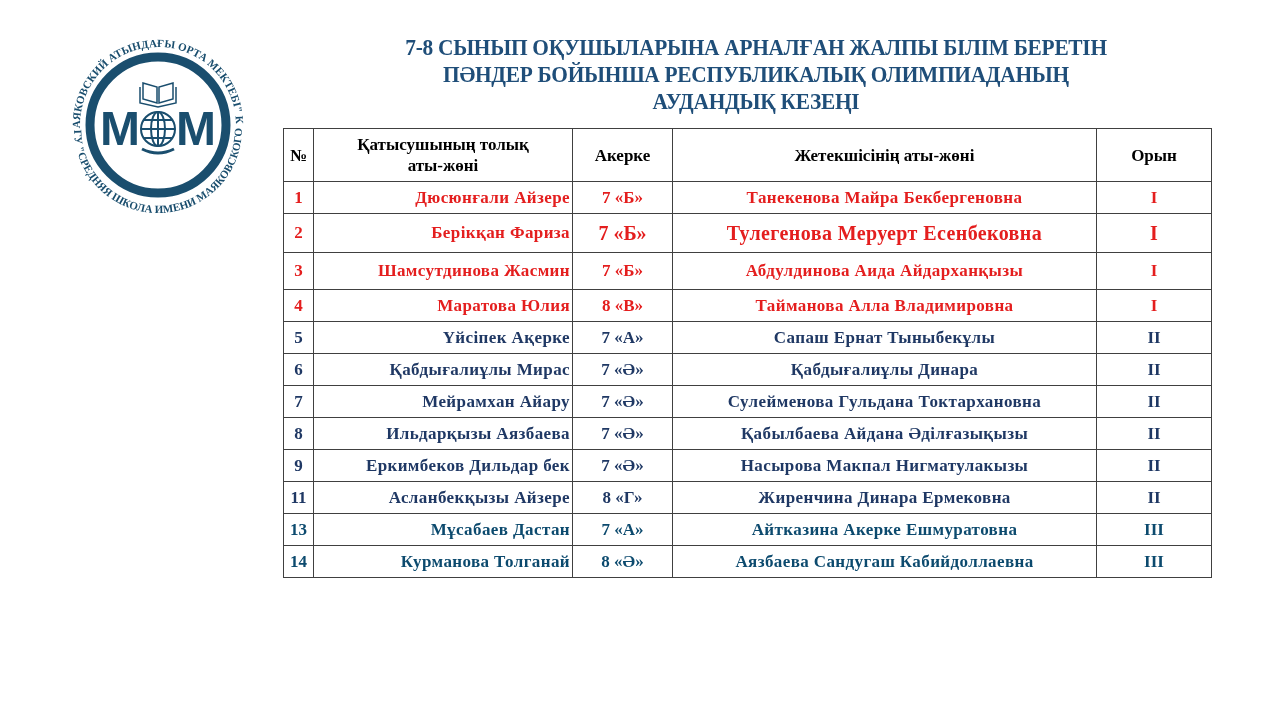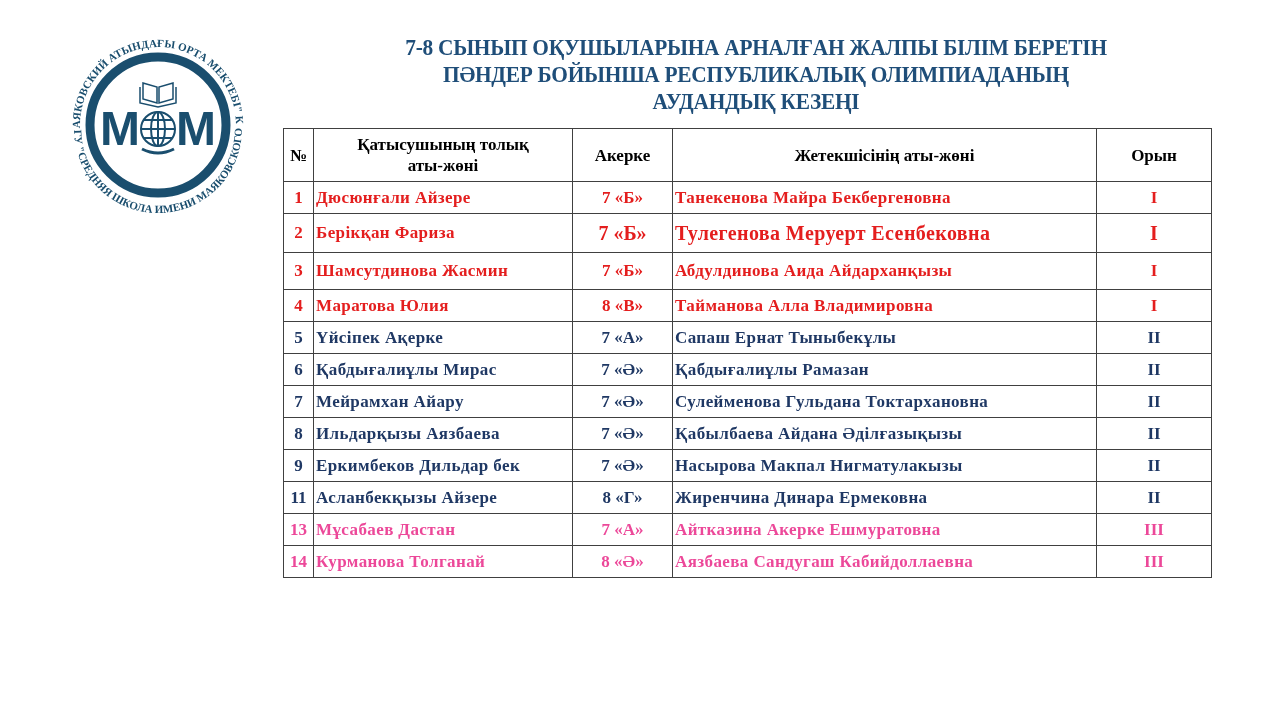--- a/index.html
+++ b/index.html
@@ -21,27 +21,27 @@
   }
   table.results th, table.results td {
     border: 1px solid #404040; padding: 0 2px; font-weight: bold;
     white-space: nowrap; overflow: hidden;
   }
   table.results th {
     color: #000; font-size: 17px; line-height: 21px; height: 52px; text-align: center;
   }
   table.results td { font-size: 17px; height: 31px; }
   td.num { text-align: center; }
-  td.name { text-align: left; padding-left: 2px; letter-spacing: 0.4px; }
+  td.name { text-align: right; padding-left: 2px; letter-spacing: 0.4px; }
   td.cls { text-align: center; }
-  td.teacher { text-align: left; padding-left: 3px; letter-spacing: 0.4px; }
+  td.teacher { text-align: center; padding-left: 3px; letter-spacing: 0.4px; }
   td.place { text-align: center; }
   tr.c-red td { color: #e41e1e; }
   tr.c-navy td { color: #1f3864; }
-  tr.c-green td { color: #ec4899; }
+  tr.c-green td { color: #0c4a6e; }
   tr.big td.cls, tr.big td.teacher, tr.big td.place { font-size: 20px; }
   tr.tall td { height: 36px; }
   tr.tall2 td { height: 38px; }
 </style>
 </head>
 <body>
 
 <div class="logo">
   <svg width="200" height="190" viewBox="0 0 200 190">
     <defs>
@@ -135,21 +135,21 @@
       <td class="num">5</td>
       <td class="name">Үйсіпек Ақерке</td>
       <td class="cls">7 «А»</td>
       <td class="teacher">Сапаш Ернат Тыныбекұлы</td>
       <td class="place">II</td>
     </tr>
     <tr class="c-navy">
       <td class="num">6</td>
       <td class="name">Қабдығалиұлы Мирас</td>
       <td class="cls">7 «Ә»</td>
-      <td class="teacher">Қабдығалиұлы Рамазан</td>
+      <td class="teacher">Қабдығалиұлы Динара</td>
       <td class="place">II</td>
     </tr>
     <tr class="c-navy">
       <td class="num">7</td>
       <td class="name">Мейрамхан Айару</td>
       <td class="cls">7 «Ә»</td>
       <td class="teacher">Сулейменова Гульдана  Токтархановна</td>
       <td class="place">II</td>
     </tr>
     <tr class="c-navy">

